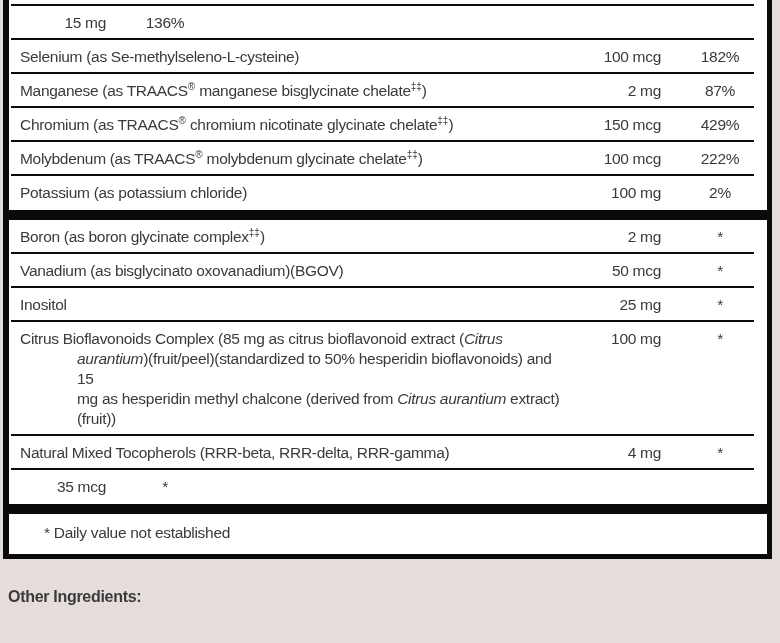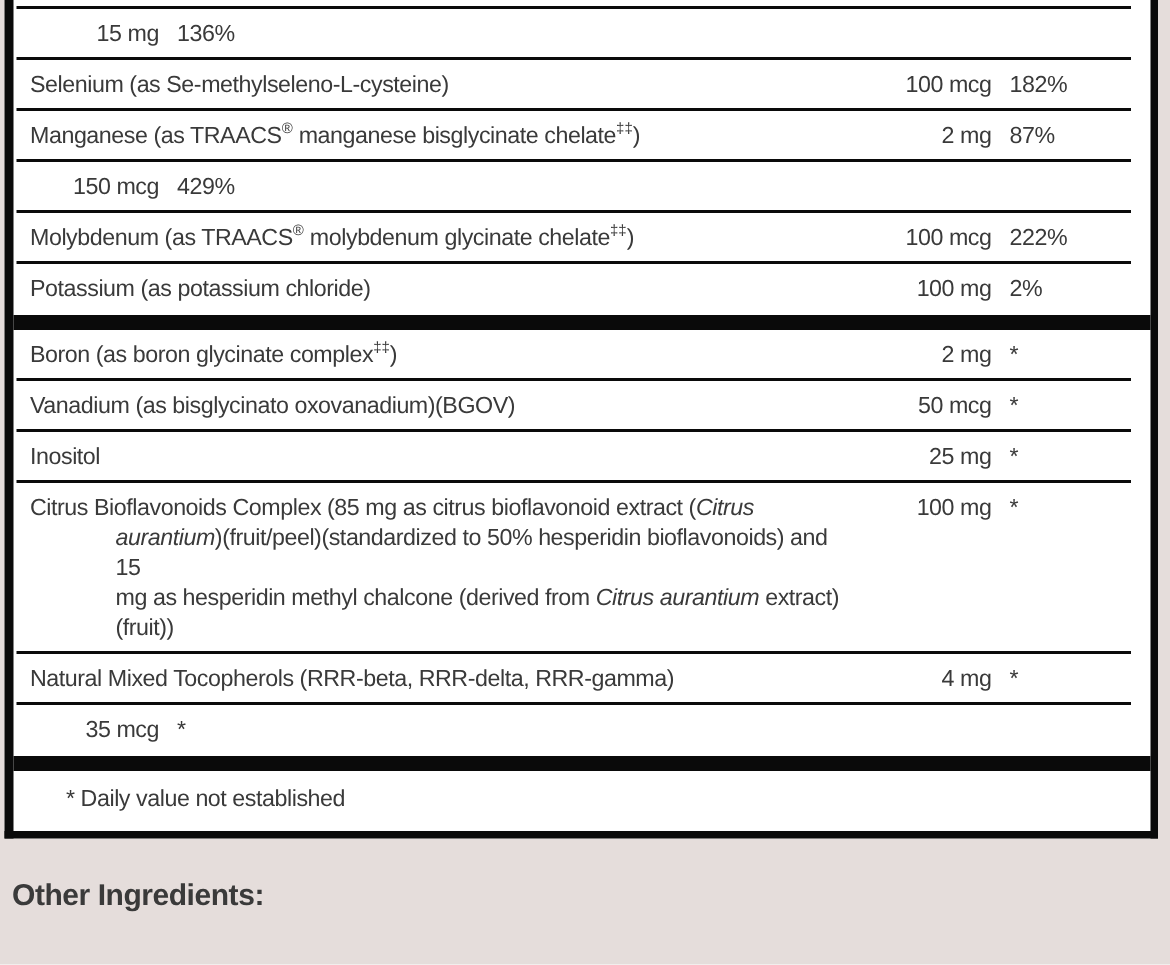--- a/index.html
+++ b/index.html
@@ -40,30 +40,30 @@
     position:absolute;left:2px;right:13px;bottom:0;
     height:2px;background:var(--rule);
   }
   .c-name{
     flex:1;
     padding-right:8px;
     padding-left:57px;
     text-indent:-57px;
   }
   .c-amt{width:86px;text-align:right;white-space:nowrap;}
-  .c-dv{width:94px;margin-left:12px;text-align:left;white-space:nowrap;}
+  .c-dv{width:94px;margin-left:12px;text-align:center;white-space:nowrap;}
   sup{font-size:10px;line-height:0;letter-spacing:0;vertical-align:super;}
   i{}
   .thick-bar{height:10px;background:var(--rule);}
   .footnote{padding:9px 0 11px 11px;line-height:20px;margin-left:24px;}
   .other-ingredients{padding-left:8px;}
   .oi-heading{
     margin:28px 16px 0 0;
     font-weight:bold;
-    font-size:20px;
+    font-size:16px;
     line-height:20px;
   }
   .oi-text{
     margin:16px 0 0 0;
     font-size:16px;
     line-height:20px;
   }
 </style>
 </head>
 <body>
@@ -81,20 +81,21 @@
           <div class="c-name"><span>Selenium (as Se-methylseleno-L-cysteine)</span></div>
           <div class="c-amt">100 mcg</div>
           <div class="c-dv">182%</div>
         </div>
         <div class="t-row with-div">
           <div class="c-name"><span>Manganese (as TRAACS</span><sup>®</sup><span> manganese bisglycinate chelate</span><sup>‡‡</sup><span>)</span></div>
           <div class="c-amt">2 mg</div>
           <div class="c-dv">87%</div>
         </div>
         <div class="t-row with-div">
+          <div class="c-name"><span>Chromium (as TRAACS</span><sup>®</sup><span> chromium nicotinate glycinate chelate</span><sup>‡‡</sup><span>)</span></div>
           <div class="c-amt">150 mcg</div>
           <div class="c-dv">429%</div>
         </div>
         <div class="t-row with-div">
           <div class="c-name"><span>Molybdenum (as TRAACS</span><sup>®</sup><span> molybdenum glycinate chelate</span><sup>‡‡</sup><span>)</span></div>
           <div class="c-amt">100 mcg</div>
           <div class="c-dv">222%</div>
         </div>
         <div class="t-row">
           <div class="c-name"><span>Potassium (as potassium chloride)</span></div>

